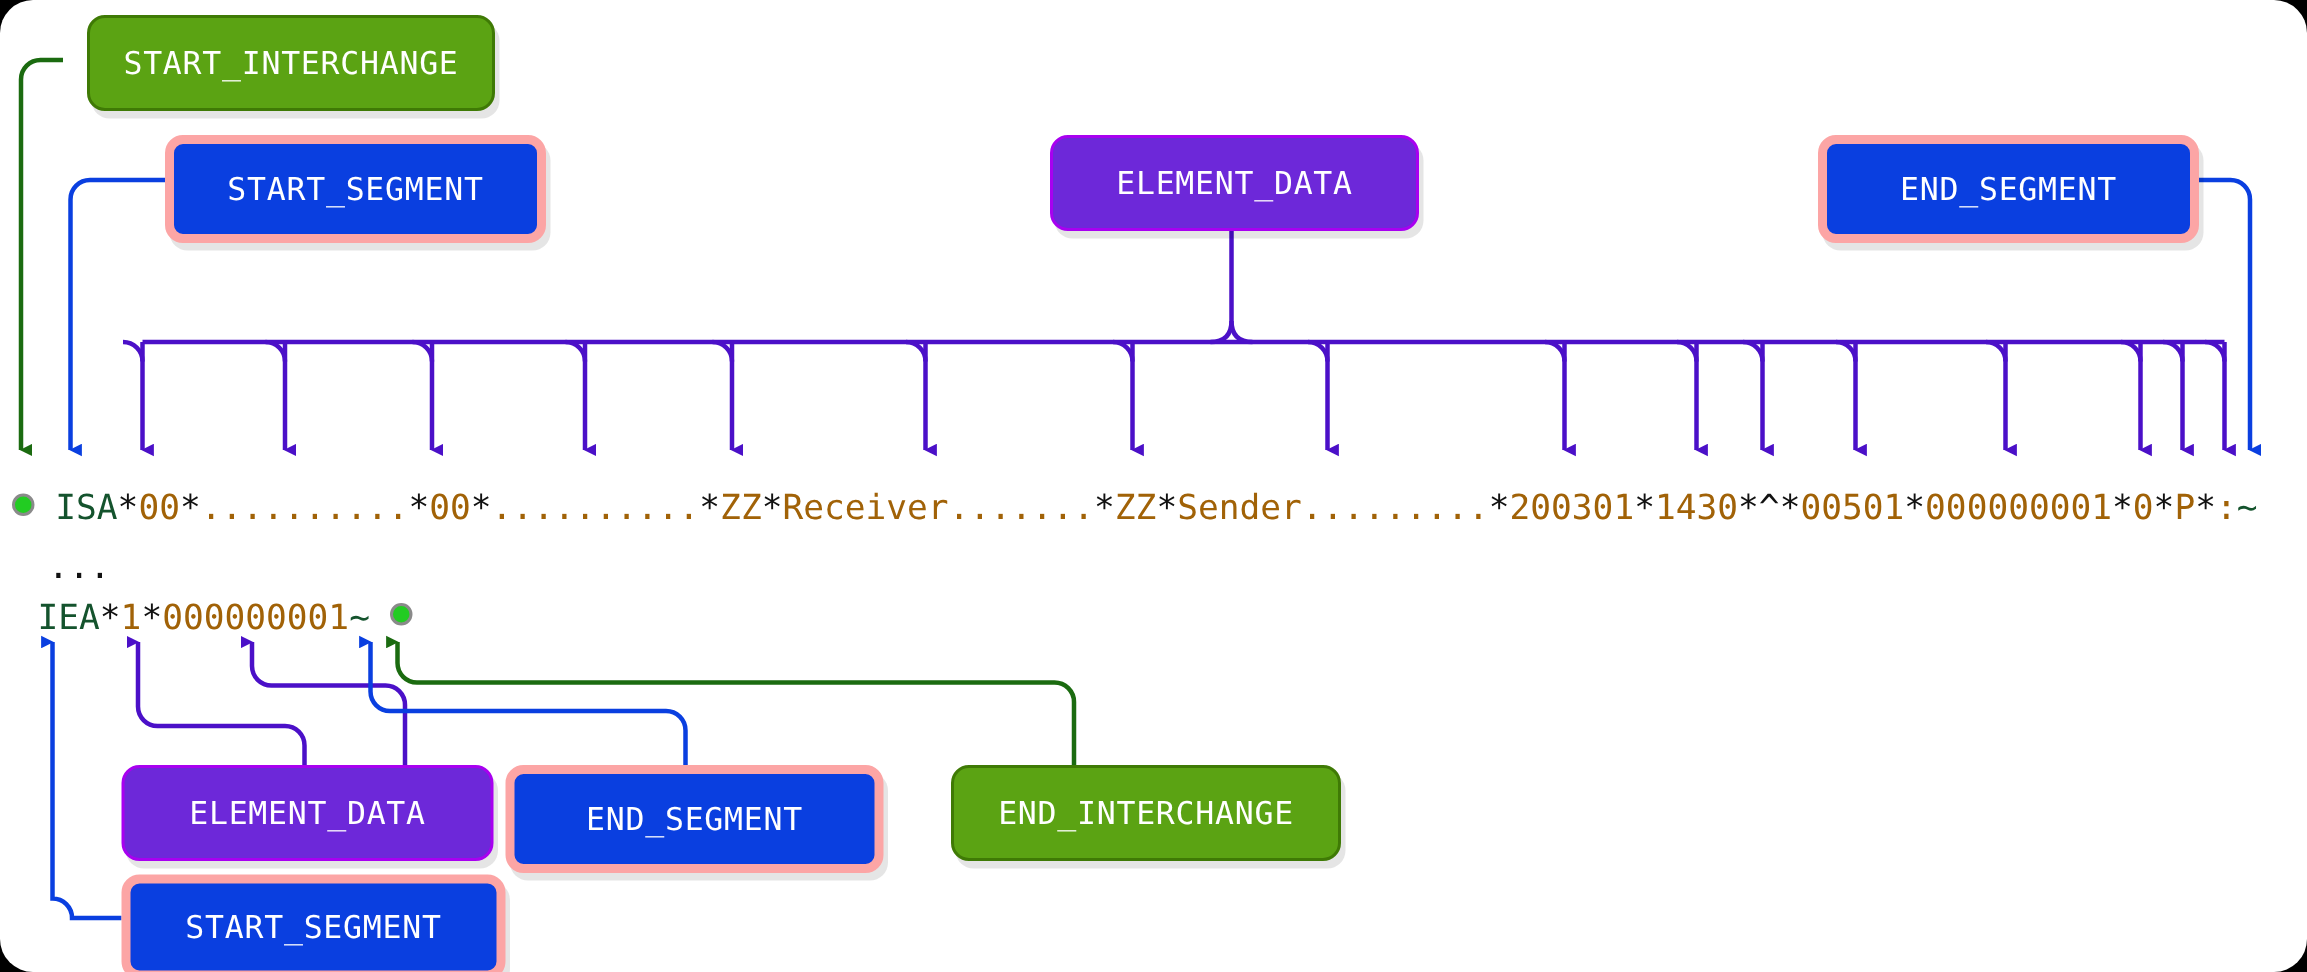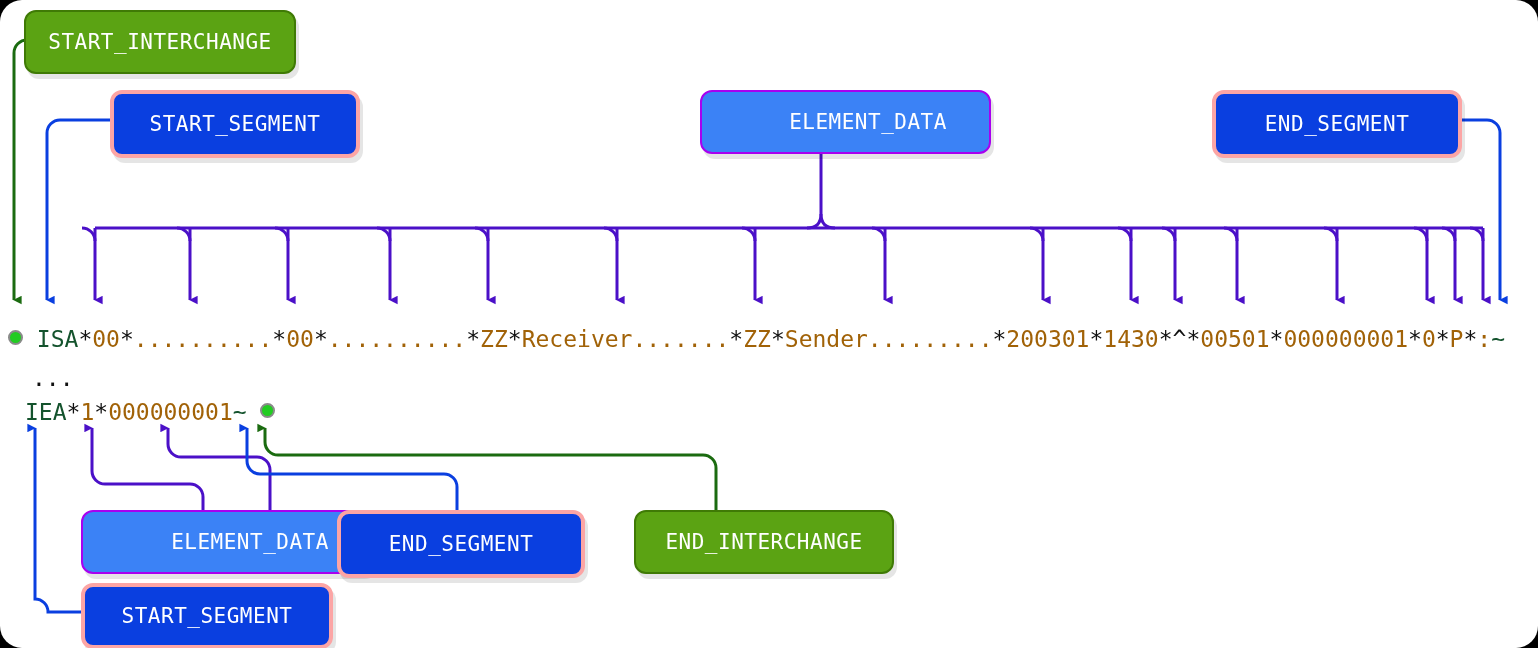--- a/index.html
+++ b/index.html
@@ -6,22 +6,22 @@
   body{width:1538px;height:648px;overflow:hidden;
        font-family:"DejaVu Sans Mono","Liberation Mono",monospace;}
   #canvas{position:absolute;left:0;top:0;width:1538px;height:648px;
           background:#ffffff;border-radius:22px;overflow:hidden;}
   svg#wires{position:absolute;left:0;top:0;width:1538px;height:648px;}
 
   .node{position:absolute;border-radius:12px;display:flex;align-items:center;
         justify-content:center;color:#ffffff;font-size:21px;letter-spacing:.5px;
         box-shadow:3px 5px 0 rgba(0,0,0,.10);white-space:nowrap;}
   .node.green{background:#5ba313;border:2px solid #3f7a05;}
-  .node.blue{background:#0a3fe0;border:4px solid #fca5a5;}
-  .node.purple{background:#3b82f6;border:2px solid #a800f0;padding-left:45px;}
+  .node.blue{background:#0a3fe0;border:6px solid #fca5a5;}
+  .node.purple{background:#6d28d9;border:2px solid #a800f0;}
 
   .codeline{position:absolute;font-size:23px;letter-spacing:0;white-space:pre;
             font-family:"DejaVu Sans Mono","Liberation Mono",monospace;}
   .c-seg{color:#14532d;}
   .c-elem{color:#a16207;}
   .c-sep{color:#111111;}
   .dot{display:inline-block;width:15px;height:15px;border-radius:50%;
        background:#22cc22;border:2px solid #8a8a8a;box-sizing:border-box;
        vertical-align:2px;}
   .ellipsis{position:absolute;color:#111;font-size:23px;letter-spacing:0;}
@@ -93,21 +93,21 @@
         <path d="M 110 120 L 60 120 a 13 13 0 0 0 -13 13 L 47 300" stroke="#0a3fe0" stroke-width="3" fill="none" stroke-linecap="butt" marker-end="url(#ar-blue)"></path>
         <path d="M 1454 120 L 1487 120 a 13 13 0 0 1 13 13 L 1500 300" stroke="#0a3fe0" stroke-width="3" fill="none" stroke-linecap="butt" marker-end="url(#ar-blue)"></path>
         <path d="M 81 612 L 48 612 a 13 13 0 0 0 -13 -13 L 35 428" stroke="#0a3fe0" stroke-width="3" fill="none" stroke-linecap="butt" marker-end="url(#arU-blue)"></path>
         <path d="M 203 510 L 203 497 a 13 13 0 0 0 -13 -13 L 105 484 a 13 13 0 0 1 -13 -13 L 92 428" stroke="#4b10c8" stroke-width="3" fill="none" stroke-linecap="butt" marker-end="url(#arU-purple)"></path>
         <path d="M 270 510 L 270 470 a 13 13 0 0 0 -13 -13 L 181 457 a 13 13 0 0 1 -13 -13 L 168 428" stroke="#4b10c8" stroke-width="3" fill="none" stroke-linecap="butt" marker-end="url(#arU-purple)"></path>
         <path d="M 457 510 L 457 487 a 13 13 0 0 0 -13 -13 L 260 474 a 13 13 0 0 1 -13 -13 L 247 428" stroke="#0a3fe0" stroke-width="3" fill="none" stroke-linecap="butt" marker-end="url(#arU-blue)"></path>
         <path d="M 716 510 L 716 468 a 13 13 0 0 0 -13 -13 L 278 455 a 13 13 0 0 1 -13 -13 L 265 428" stroke="#1b6b10" stroke-width="3" fill="none" stroke-linecap="butt" marker-end="url(#arU-green)"></path>
       </g>
   </svg>
 
-  <div class="node green" style="left:24px;top:10px;width:268px;height:60px;">
+  <div class="node green" style="left:58px;top:10px;width:268px;height:60px;">
     <span>START_INTERCHANGE</span>
   </div>
   <div class="node blue" style="left:110px;top:90px;width:242px;height:60px;">
     <span>START_SEGMENT</span>
   </div>
   <div class="node purple" style="left:700px;top:90px;width:242px;height:60px;">
     <span>ELEMENT_DATA</span>
   </div>
   <div class="node blue" style="left:1212px;top:90px;width:242px;height:60px;">
     <span>END_SEGMENT</span>

